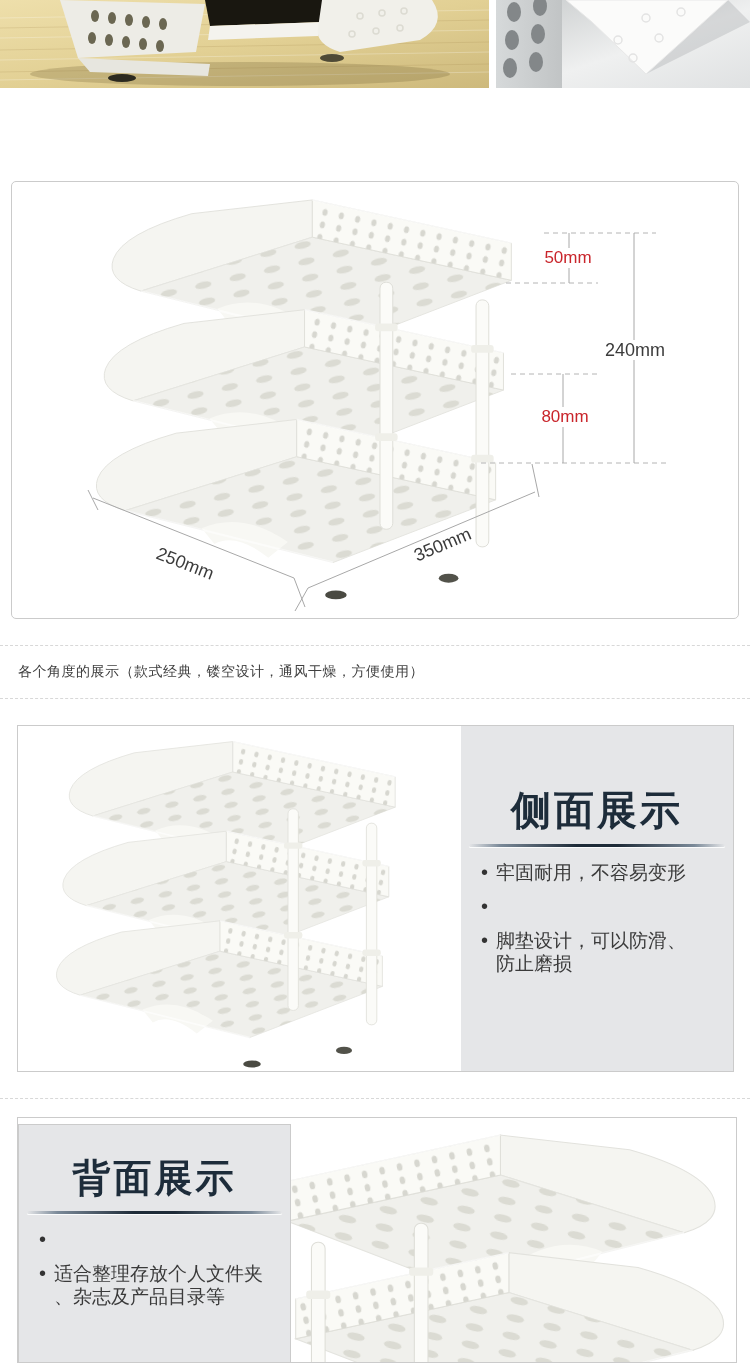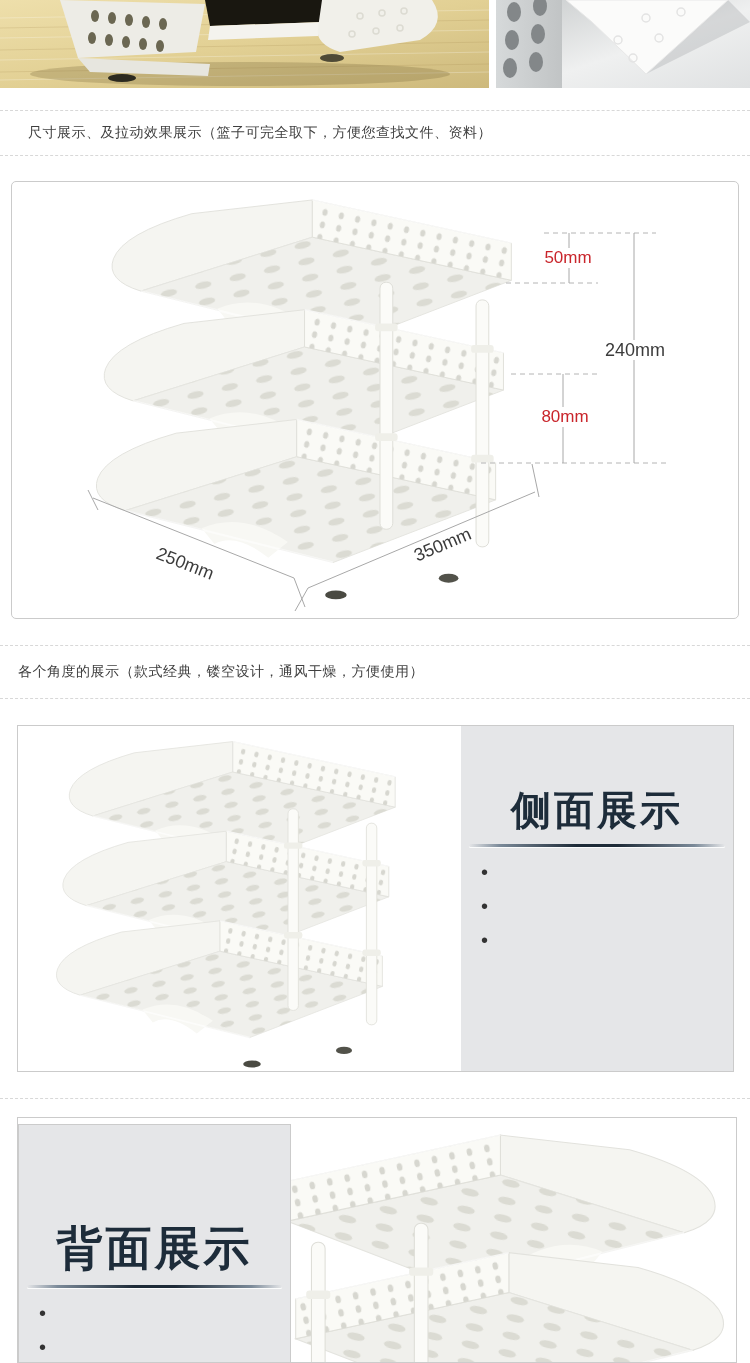--- a/index.html
+++ b/index.html
@@ -31,21 +31,21 @@
   .back-box{position:absolute;left:17px;top:1117px;width:720px;height:246px;
             box-sizing:border-box;border:1px solid #cbcbcb;background:#ffffff;overflow:hidden;}
   .back-panel{position:absolute;left:0px;top:6px;width:273px;height:240px;
               box-sizing:border-box;border:1px solid #cbcbcb;border-bottom:none;
               background:#e5e6e8;}
   .back-photo{position:absolute;left:273px;top:1px;width:446px;height:244px;overflow:hidden;}
   
   .panel-heading{text-align:center;font-size:40px;font-weight:600;letter-spacing:3px;
                  color:#1d2c3a;line-height:1;}
   .side-panel .panel-heading{margin-top:64px;}
-  .back-panel .panel-heading{margin-top:100px;font-size:46px;}
+  .back-panel .panel-heading{margin-top:34px;font-size:38px;}
   .panel-divider{height:3px;margin:14px 8px 14px 8px;border-radius:2px;
      background:linear-gradient(90deg,rgba(130,145,160,0) 0%,#7b8a99 12%,#1e2b38 42%,#1e2b38 58%,#7b8a99 88%,rgba(130,145,160,0) 100%);
      box-shadow:0 1px 0 rgba(255,255,255,0.85);}
   .bullet-list{margin:4px 6px 0 20px;padding:0;list-style:none;}
   .bullet-item{display:flex;align-items:flex-start;margin-bottom:11px;
                font-size:19px;line-height:23px;color:#3a3a3a;}
   .bullet-dot{flex:0 0 auto;margin:0 8px 0 0;font-size:20px;line-height:23px;color:#333;}
   .bullet-text{white-space:pre-line;}
   svg text{font-family:"Liberation Sans",sans-serif;}
 </style>
@@ -173,23 +173,20 @@
       <g fill="none" stroke="#e3e3e3" stroke-width="1.5">
         <circle cx="150" cy="18" r="4"></circle>
           <circle cx="185" cy="12" r="4"></circle>
         <circle cx="122" cy="40" r="4"></circle>
           <circle cx="163" cy="38" r="4"></circle>
           <circle cx="137" cy="58" r="4"></circle>
       </g>
     </svg>
   </div>
 
-  <div class="caption caption1">
-    <span>尺寸展示、及拉动效果展示（篮子可完全取下，方便您查找文件、资料）</span>
-  </div>
 
   <div class="dim-box">
     <svg width="726" height="436" viewBox="0 0 726 436">
       <g transform="translate(74,16) scale(0.98)">
           <use href="#tray"></use>
         </g>
       <g stroke="#b4b4b4" stroke-width="1" stroke-dasharray="5,4" fill="none">
         <path d="M532,51 H644"></path>
         <path d="M494,101 H586"></path>
         <path d="M499,192 H586"></path>
@@ -228,26 +225,29 @@
             <use href="#tray"></use>
           </g>
       </svg>
     </div>
     <div class="side-panel">
       <div class="panel-heading">侧面展示</div>
       <div class="panel-divider"></div>
       <ul class="bullet-list">
         <li class="bullet-item">
           <span class="bullet-dot">•</span>
-        </li>
-        <li class="bullet-item">
-          <span class="bullet-dot">•</span>
-        </li>
-        <li class="bullet-item">
-          <span class="bullet-dot">•</span>
+          <span class="bullet-text">牢固耐用，不容易变形</span>
+        </li>
+        <li class="bullet-item">
+          <span class="bullet-dot">•</span>
+        </li>
+        <li class="bullet-item">
+          <span class="bullet-dot">•</span>
+          <span class="bullet-text">脚垫设计，可以防滑、
+防止磨损</span>
         </li>
       </ul>
     </div>
   </div>
 
   <div class="dashline" style="top:1098px;"></div>
 
   <div class="back-box">
     <div class="back-photo">
       <svg width="446" height="244" viewBox="0 0 446 244">
@@ -258,18 +258,20 @@
     </div>
     <div class="back-panel">
       <div class="panel-heading">背面展示</div>
       <div class="panel-divider"></div>
       <ul class="bullet-list">
         <li class="bullet-item">
           <span class="bullet-dot">•</span>
         </li>
         <li class="bullet-item">
           <span class="bullet-dot">•</span>
+          <span class="bullet-text">适合整理存放个人文件夹
+、杂志及产品目录等</span>
         </li>
       </ul>
     </div>
   </div>
 
 </div>
 
 </body></html>

